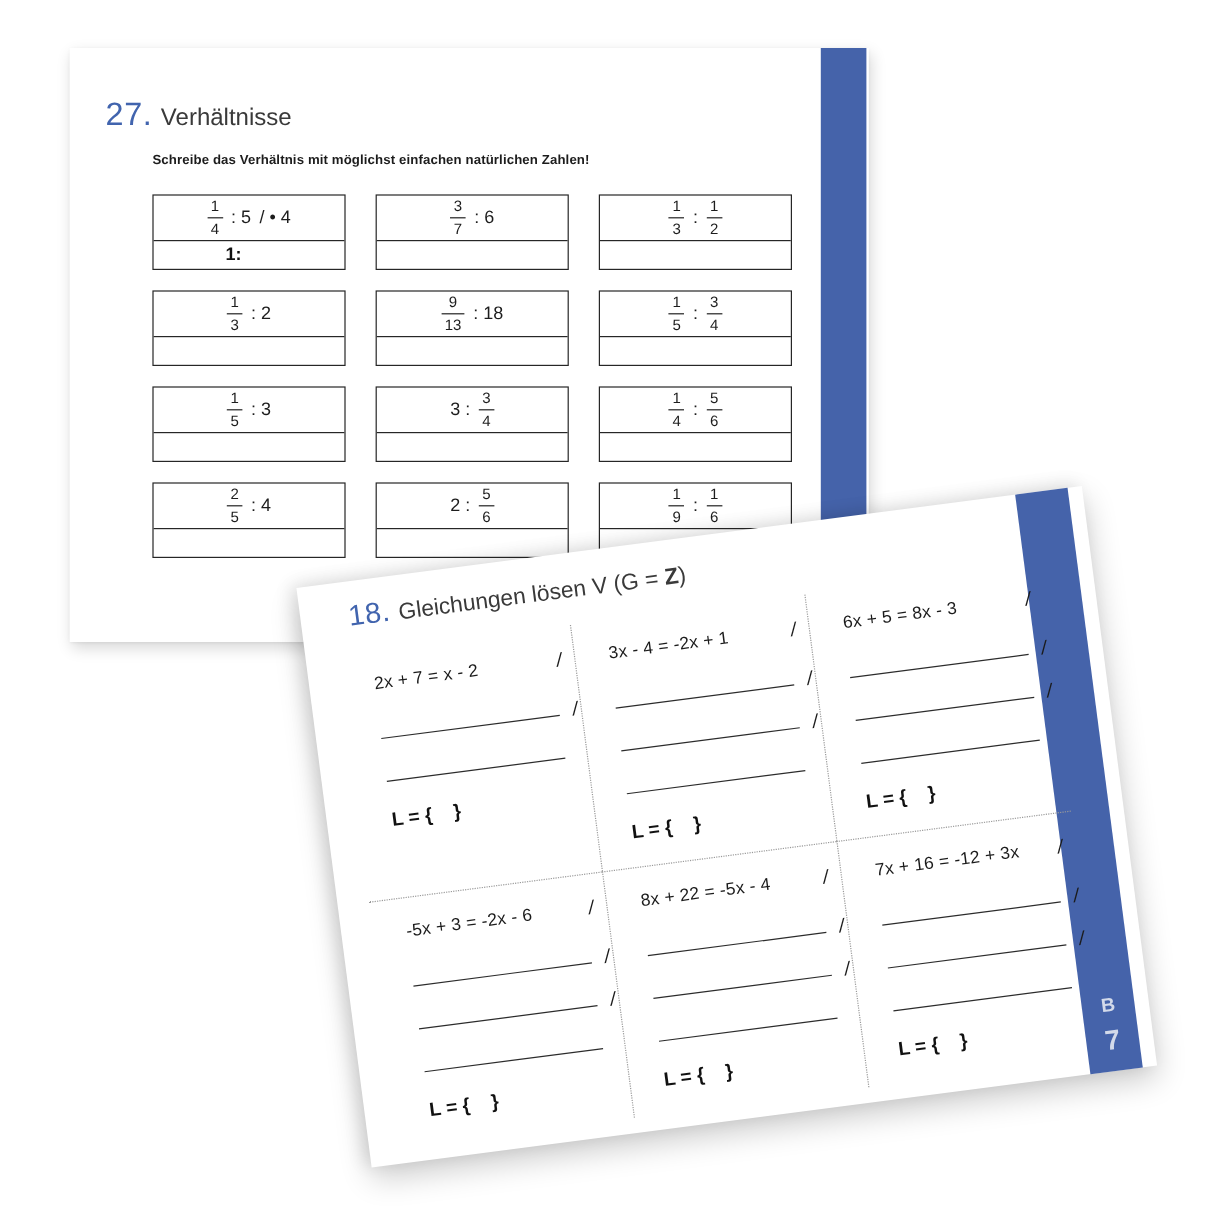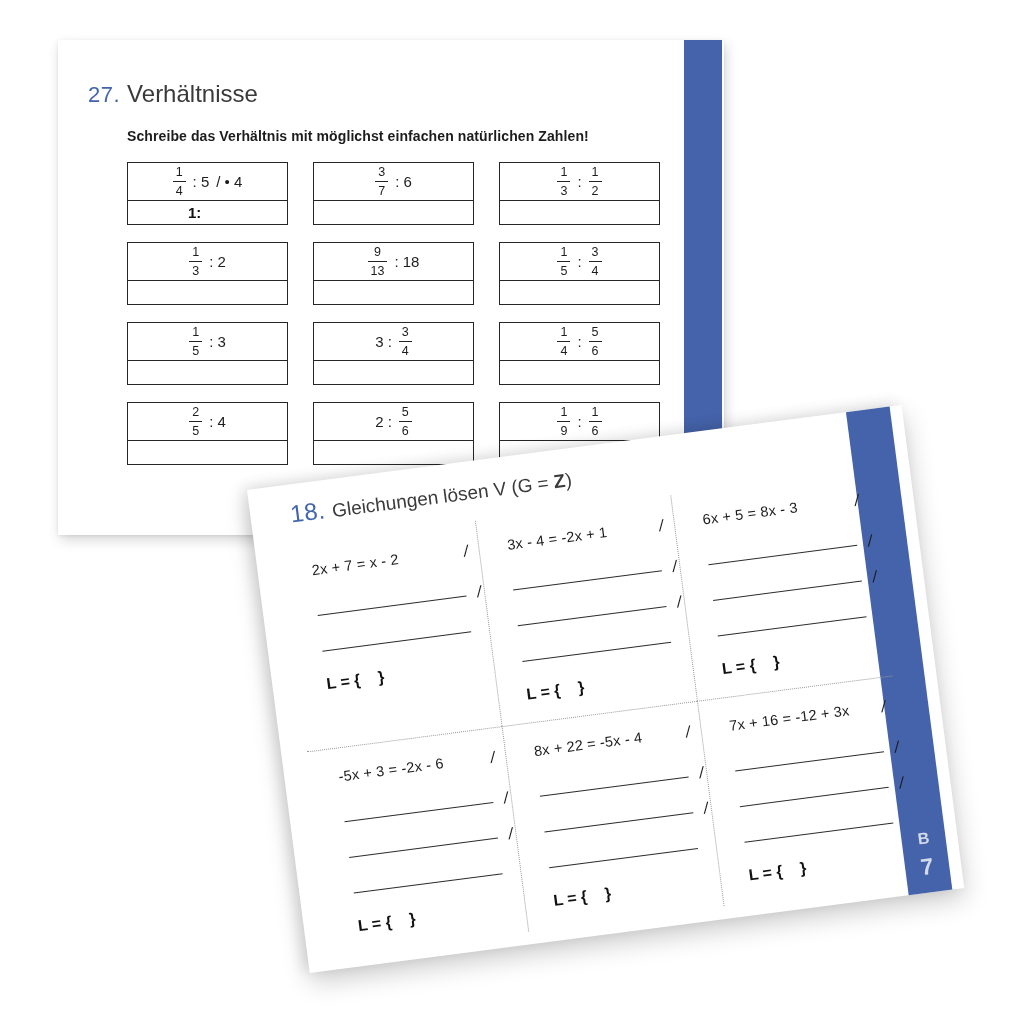--- a/index.html
+++ b/index.html
@@ -13,24 +13,24 @@
   
   #page27{
     left:58px;top:40px;width:666px;height:495px;z-index:1;
     box-shadow:2px 5px 12px rgba(0,0,0,0.16), 0 1px 3px rgba(0,0,0,0.08);
   }
   #page27 .stripe{
     position:absolute;top:0;right:2px;width:38px;height:100%;
   }
   .titleRow{position:absolute;display:flex;align-items:baseline;gap:7px;}
   #page27 .titleRow{left:30px;top:40px;}
-  .pageNum{font-size:22px;font-weight:400;letter-spacing:0.5px;}
-  .pageTitle{font-size:24px;color:#3a3a3a;}
+  .pageNum{font-size:27px;font-weight:400;letter-spacing:0.5px;}
+  .pageTitle{font-size:20px;color:#3a3a3a;}
   #p27-instruction{
-    position:absolute;left:69px;top:88px;font-size:14px;font-weight:bold;color:#1c1c1c;
+    position:absolute;left:69px;top:88px;font-size:11px;font-weight:bold;color:#1c1c1c;
     letter-spacing:0.1px;
   }
   #ratio-grid{
     position:absolute;left:69px;top:122px;
     display:grid;grid-template-columns:repeat(3,161px);
     column-gap:25px;row-gap:17px;
   }
   .ratio-box{
     width:161px;height:63px;border:1.7px solid #262626;background:#fff;
     box-sizing:border-box;display:flex;flex-direction:column;

